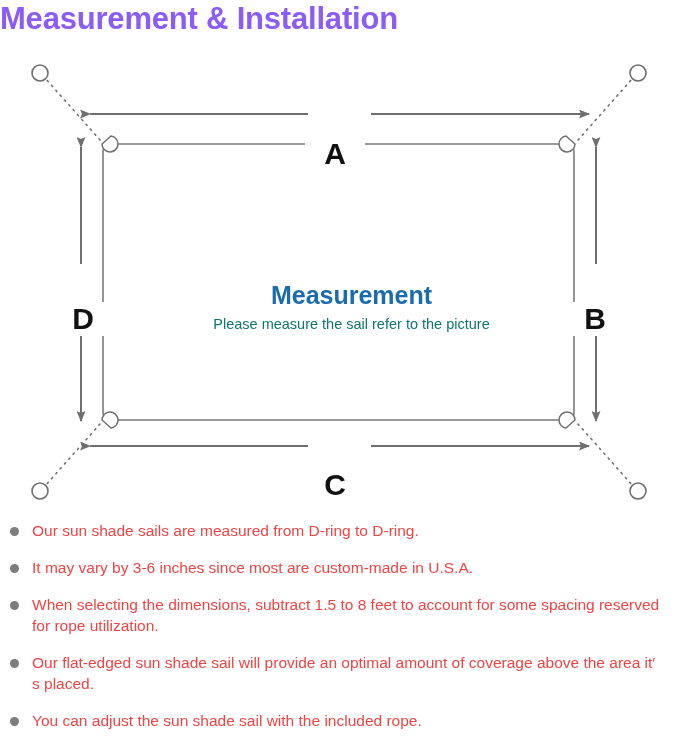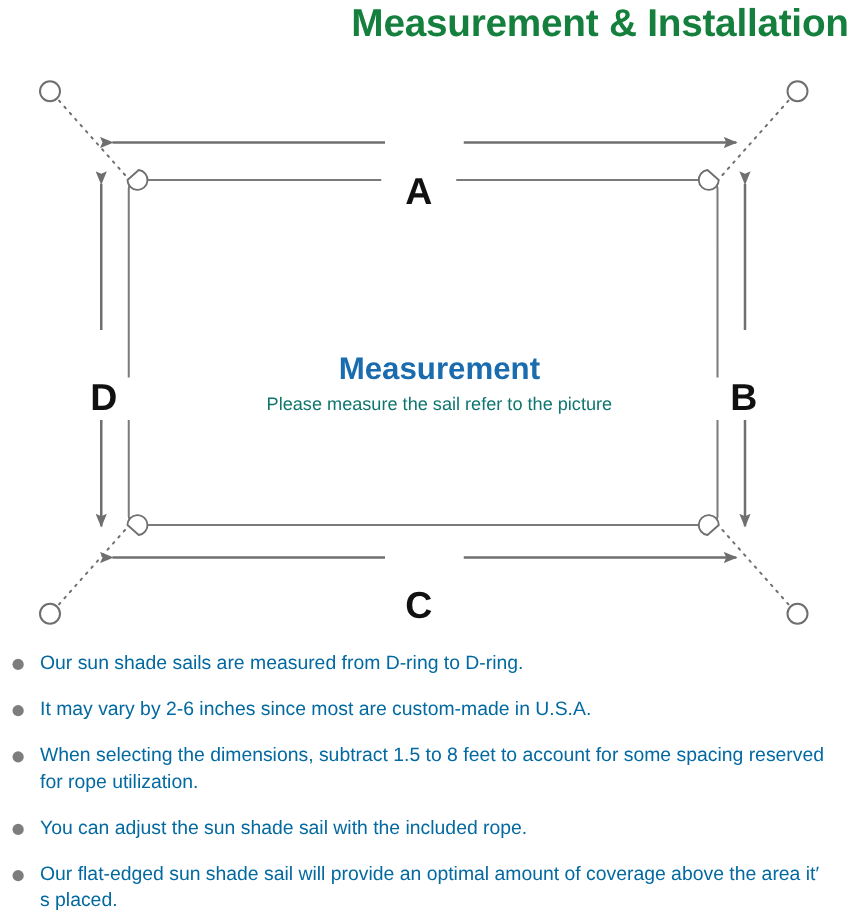--- a/index.html
+++ b/index.html
@@ -17,24 +17,24 @@
   }
 
   
   .title {
     position: absolute;
     top: 0;
     left: 0;
     width: 679px;
     height: 42px;
     line-height: 38px;
-    text-align: right;
+    text-align: left;
     font-size: 31px;
     font-weight: bold;
-    color: #15803d;
+    color: #8b5cf6;
     letter-spacing: -0.2px;
     white-space: nowrap;
   }
 
   
   .diagram {
     position: absolute;
     top: 44px;
     left: 0;
     width: 679px;
@@ -103,21 +103,21 @@
     height: 9px;
     border-radius: 50%;
     background: #7d7d7d;
     margin-top: 7px;
     margin-right: 13px;
   }
   .note-text {
     flex: 1 1 auto;
     font-size: 15.5px;
     line-height: 21px;
-    color: #0369a1;
+    color: #ef4444;
     font-family: "Liberation Sans", sans-serif;
   }
 </style>
 </head>
 <body>
 
 <div class="title">Measurement &amp; Installation</div>
 
 <div class="diagram">
   <svg width="679" height="470" viewBox="0 0 679 470" xmlns="http://www.w3.org/2000/svg">
@@ -187,27 +187,27 @@
   <div class="dim-label" id="label-D">D</div>
 </div>
 
 <div class="notes">
   <div class="note-item">
     <span class="note-bullet"></span>
     <span class="note-text">Our sun shade sails are measured from D-ring to D-ring.</span>
   </div>
   <div class="note-item">
     <span class="note-bullet"></span>
-    <span class="note-text">It may vary by 2-6 inches since most are custom-made in U.S.A.</span>
+    <span class="note-text">It may vary by 3-6 inches since most are custom-made in U.S.A.</span>
   </div>
   <div class="note-item">
     <span class="note-bullet"></span>
     <span class="note-text">When selecting the dimensions, subtract 1.5 to 8 feet to account for some spacing reserved for rope utilization.</span>
   </div>
   <div class="note-item">
     <span class="note-bullet"></span>
+    <span class="note-text">Our flat-edged sun shade sail will provide an optimal amount of coverage above the area it′ s placed.</span>
+  </div>
+  <div class="note-item">
+    <span class="note-bullet"></span>
     <span class="note-text">You can adjust the sun shade sail with the included rope.</span>
   </div>
-  <div class="note-item">
-    <span class="note-bullet"></span>
-    <span class="note-text">Our flat-edged sun shade sail will provide an optimal amount of coverage above the area it′ s placed.</span>
-  </div>
 </div>
 
 </body></html>

